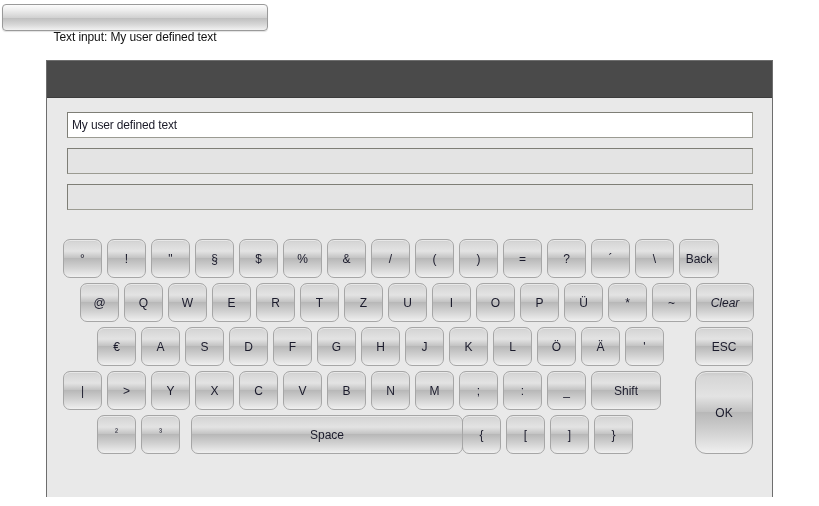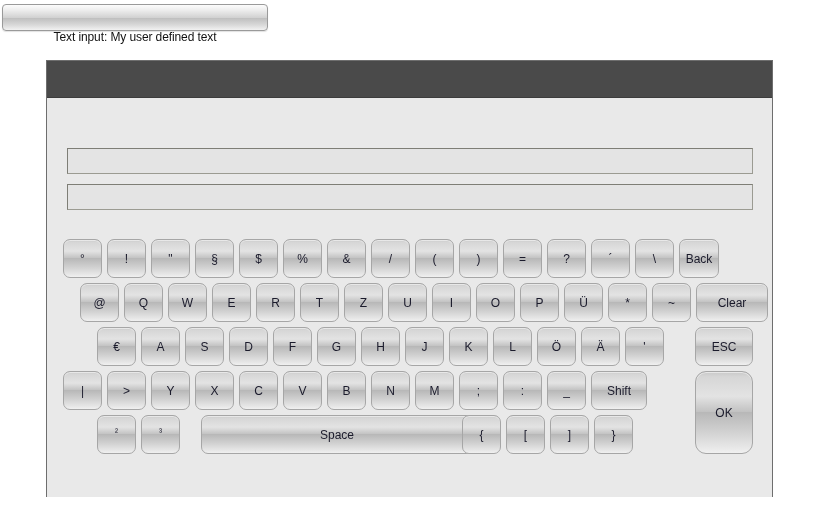--- a/index.html
+++ b/index.html
@@ -102,40 +102,41 @@
     align-items: center;
     justify-content: center;
     font-size: 12px;
     color: #1b1b2c;
     height: 39px;
     width: 39px;
     user-select: none;
     box-shadow: inset 0 1px 0 rgba(255,255,255,0.55);
   }
   .key.wide-back  { width: 40px; }
-  .key.wide-clear { width: 72px; }
+  .key.wide-clear { width: 58px; font-style: italic; }
   .key.wide-esc   { width: 58px; }
-  .key.wide-shift { width: 56px; }
+  .key.wide-shift { width: 70px; }
   .key.wide-space { width: 272px; }
   .key.tall-ok    { width: 58px; height: 83px; border-radius: 11px; }
   .key .sup { font-size: 9px; position: relative; top: -3px; }
 </style>
 </head>
 <body>
 
 <div id="host-button">
   <span id="host-button-label">Text input: My user defined text</span>
 </div>
 
 <div id="keyboard-dialog">
 
   <div id="dialog-titlebar"></div>
 
   <div id="dialog-body">
 
+    <div class="textfield" id="textfield-main">My user defined text</div>
 
     <div class="textfield" id="textfield-second"></div>
 
     <div class="textfield" id="textfield-third"></div>
 
     <div id="keys-layer">
         <div class="key" style="left: 16px; top: 141px;">
           <span>°</span>
         </div>
         <div class="key" style="left: 60px; top: 141px;">
@@ -305,21 +306,21 @@
         </div>
         <div class="key wide-shift" style="left: 544px; top: 273px;">
           <span>Shift</span>
         </div>
         <div class="key" style="left: 50px; top: 317px;">
           <span class="sup">²</span>
         </div>
         <div class="key" style="left: 94px; top: 317px;">
           <span class="sup">³</span>
         </div>
-        <div class="key wide-space" style="left: 154px; top: 317px;">
+        <div class="key wide-space" style="left: 144px; top: 317px;">
           <span>Space</span>
         </div>
         <div class="key" style="left: 415px; top: 317px;">
           <span>{</span>
         </div>
         <div class="key" style="left: 459px; top: 317px;">
           <span>[</span>
         </div>
         <div class="key" style="left: 503px; top: 317px;">
           <span>]</span>

